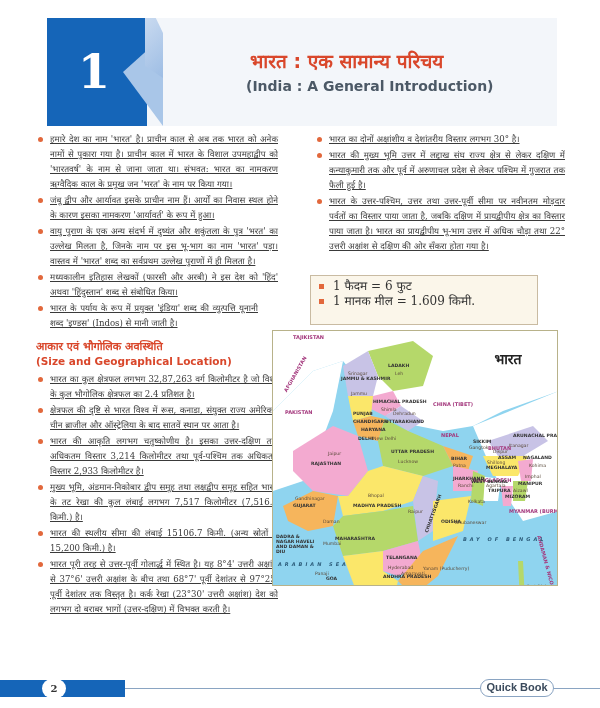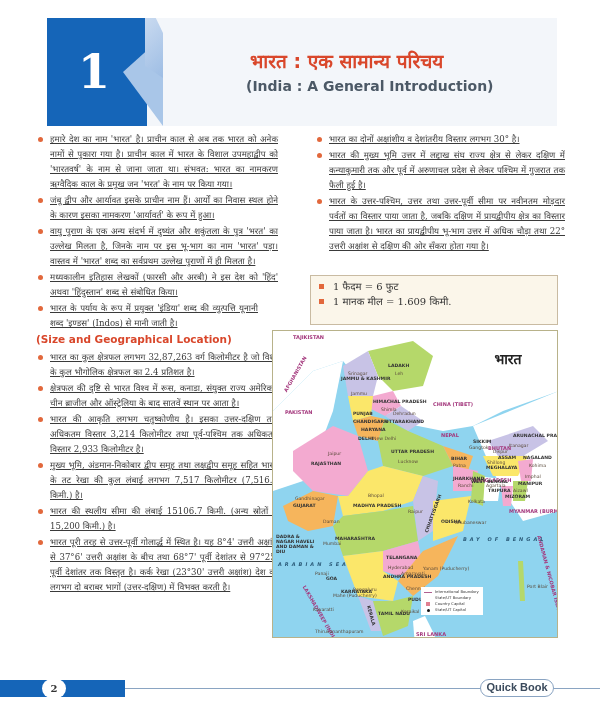--- a/index.html
+++ b/index.html
@@ -20,26 +20,26 @@
   .col { position: absolute; font-size: 8.6px; line-height: 15px; color: #3a3a3a; }
   .col-left { left: 36px; top: 132px; width: 242px; }
   .col-right { left: 315px; top: 132px; width: 250px; }
   .bullet { position: relative; padding-left: 14px; margin-bottom: 1px; text-align: justify; text-decoration: underline; }
   .bullet::before { content: ""; position: absolute; left: 2px; top: 5px; width: 5px; height: 5px; border-radius: 50%; background: #e2683c; }
 
   .section-title-hi { font-family: "DejaVu Sans", sans-serif; font-size: 11px; font-weight: bold; color: #d9472b; margin-top: 8px; }
   .section-title-en { font-family: "DejaVu Sans", sans-serif; font-size: 10.5px; font-weight: bold; color: #d9472b; margin-bottom: 3px; }
 
   
-  .units-box { position: absolute; left: 310px; top: 275px; width: 248px; height: 50px; background: #fbf6ea; border: 1.5px solid #c9bba2; padding: 3px 8px; font-size: 10px; line-height: 15px; }
+  .units-box { position: absolute; left: 310px; top: 275px; width: 228px; height: 50px; background: #fbf6ea; border: 1.5px solid #c9bba2; padding: 3px 8px; font-size: 12px; line-height: 15px; }
   .unit-item { position: relative; padding-left: 14px; }
   .unit-item::before { content: ""; position: absolute; left: 0; top: 5px; width: 5px; height: 5px; background: #e2683c; }
 
   
-  .map { position: absolute; left: 272px; top: 330px; width: 286px; height: 308px; border: 1.5px solid #b8b28a; background: #8fd4ef; overflow: hidden; }
+  .map { position: absolute; left: 272px; top: 330px; width: 286px; height: 256px; border: 1.5px solid #b8b28a; background: #8fd4ef; overflow: hidden; }
   .map svg { position: absolute; left: 0; top: 0; }
   .map-title { position: absolute; left: 180px; top: 18px; font-family: "DejaVu Sans", sans-serif; font-size: 14px; font-weight: bold; color: #222; text-align: center; width: 110px; }
   .map-sub { position: absolute; left: 170px; top: 40px; font-family: "DejaVu Sans", sans-serif; font-size: 14px; font-weight: bold; color: #222; text-align: center; width: 110px; }
   .map-label { position: absolute; font-family: "DejaVu Sans", sans-serif; font-size: 4.6px; font-weight: bold; color: #333; white-space: nowrap; }
   .map-label.country { color: #a4387d; font-size: 5px; }
   .map-label.city { font-weight: normal; color: #5a4a3a; }
   .map-label.ocean { color: #2c5c7a; font-style: italic; letter-spacing: 3px; font-size: 5px; }
   .legend { position: absolute; left: 148px; top: 256px; width: 62px; background: #fff; padding: 2px 3px; font-family: "DejaVu Sans", sans-serif; font-size: 3.8px; line-height: 6px; color: #333; }
   .legend-row { display: flex; align-items: center; gap: 3px; }
   .lg-sym { width: 8px; height: 4px; display: inline-block; }
@@ -60,20 +60,21 @@
 <div class="chap-num">1</div>
 <div class="title-hi">भारत : एक सामान्य परिचय</div>
 <div class="title-en">(India : A General Introduction)</div>
 
 <div class="col col-left">
   <div class="bullet">हमारे देश का नाम 'भारत' है। प्राचीन काल से अब तक भारत को अनेक नामों से पुकारा गया है। प्राचीन काल में भारत के विशाल उपमहाद्वीप को 'भारतवर्ष' के नाम से जाना जाता था। संभवत: भारत का नामकरण ऋग्वैदिक काल के प्रमुख जन 'भरत' के नाम पर किया गया।</div>
   <div class="bullet">जंबू द्वीप और आर्यावत इसके प्राचीन नाम हैं। आर्यों का निवास स्थल होने के कारण इसका नामकरण 'आर्यावर्त' के रूप में हुआ।</div>
   <div class="bullet">वायु पुराण के एक अन्य संदर्भ में दुष्यंत और शकुंतला के पुत्र 'भरत' का उल्लेख मिलता है, जिनके नाम पर इस भू-भाग का नाम 'भारत' पड़ा। वास्तव में 'भारत' शब्द का सर्वप्रथम उल्लेख पुराणों में ही मिलता है।</div>
   <div class="bullet">मध्यकालीन इतिहास लेखकों (फारसी और अरबी) ने इस देश को 'हिंद' अथवा 'हिंदुस्तान' शब्द से संबोधित किया।</div>
   <div class="bullet" style="width:222px">भारत के पर्याय के रूप में प्रयुक्त 'इंडिया' शब्द की व्युत्पत्ति यूनानी शब्द 'इण्डस' (Indos) से मानी जाती है।</div>
+  <div class="section-title-hi">आकार एवं भौगोलिक अवस्थिति</div>
   <div class="section-title-en">(Size and Geographical Location)</div>
   <div class="bullet">भारत का कुल क्षेत्रफल लगभग 32,87,263 वर्ग किलोमीटर है जो विश्व के कुल भौगोलिक क्षेत्रफल का 2.4 प्रतिशत है।</div>
   <div class="bullet">क्षेत्रफल की दृष्टि से भारत विश्व में रूस, कनाडा, संयुक्त राज्य अमेरिका, चीन ब्राजील और ऑस्ट्रेलिया के बाद सातवें स्थान पर आता है।</div>
   <div class="bullet">भारत की आकृति लगभग चतुष्कोणीय है। इसका उत्तर-दक्षिण तक अधिकतम विस्तार 3,214 किलोमीटर तथा पूर्व-पश्चिम तक अधिकतम विस्तार 2,933 किलोमीटर है।</div>
   <div class="bullet">मुख्य भूमि, अंडमान-निकोबार द्वीप समूह तथा लक्षद्वीप समूह सहित भारत के तट रेखा की कुल लंबाई लगभग 7,517 किलोमीटर (7,516.6 किमी.) है।</div>
   <div class="bullet">भारत की स्थलीय सीमा की लंबाई 15106.7 किमी. (अन्य स्रोतों में 15,200 किमी.) है।</div>
   <div class="bullet">भारत पूरी तरह से उत्तर-पूर्वी गोलार्द्ध में स्थित है। यह 8°4' उत्तरी अक्षांश से 37°6' उत्तरी अक्षांश के बीच तथा 68°7' पूर्वी देशांतर से 97°25' पूर्वी देशांतर तक विस्तृत है। कर्क रेखा (23°30' उत्तरी अक्षांश) देश को लगभग दो बराबर भागों (उत्तर-दक्षिण) में विभक्त करती है।</div>
 </div>
 
 <div class="col col-right">

